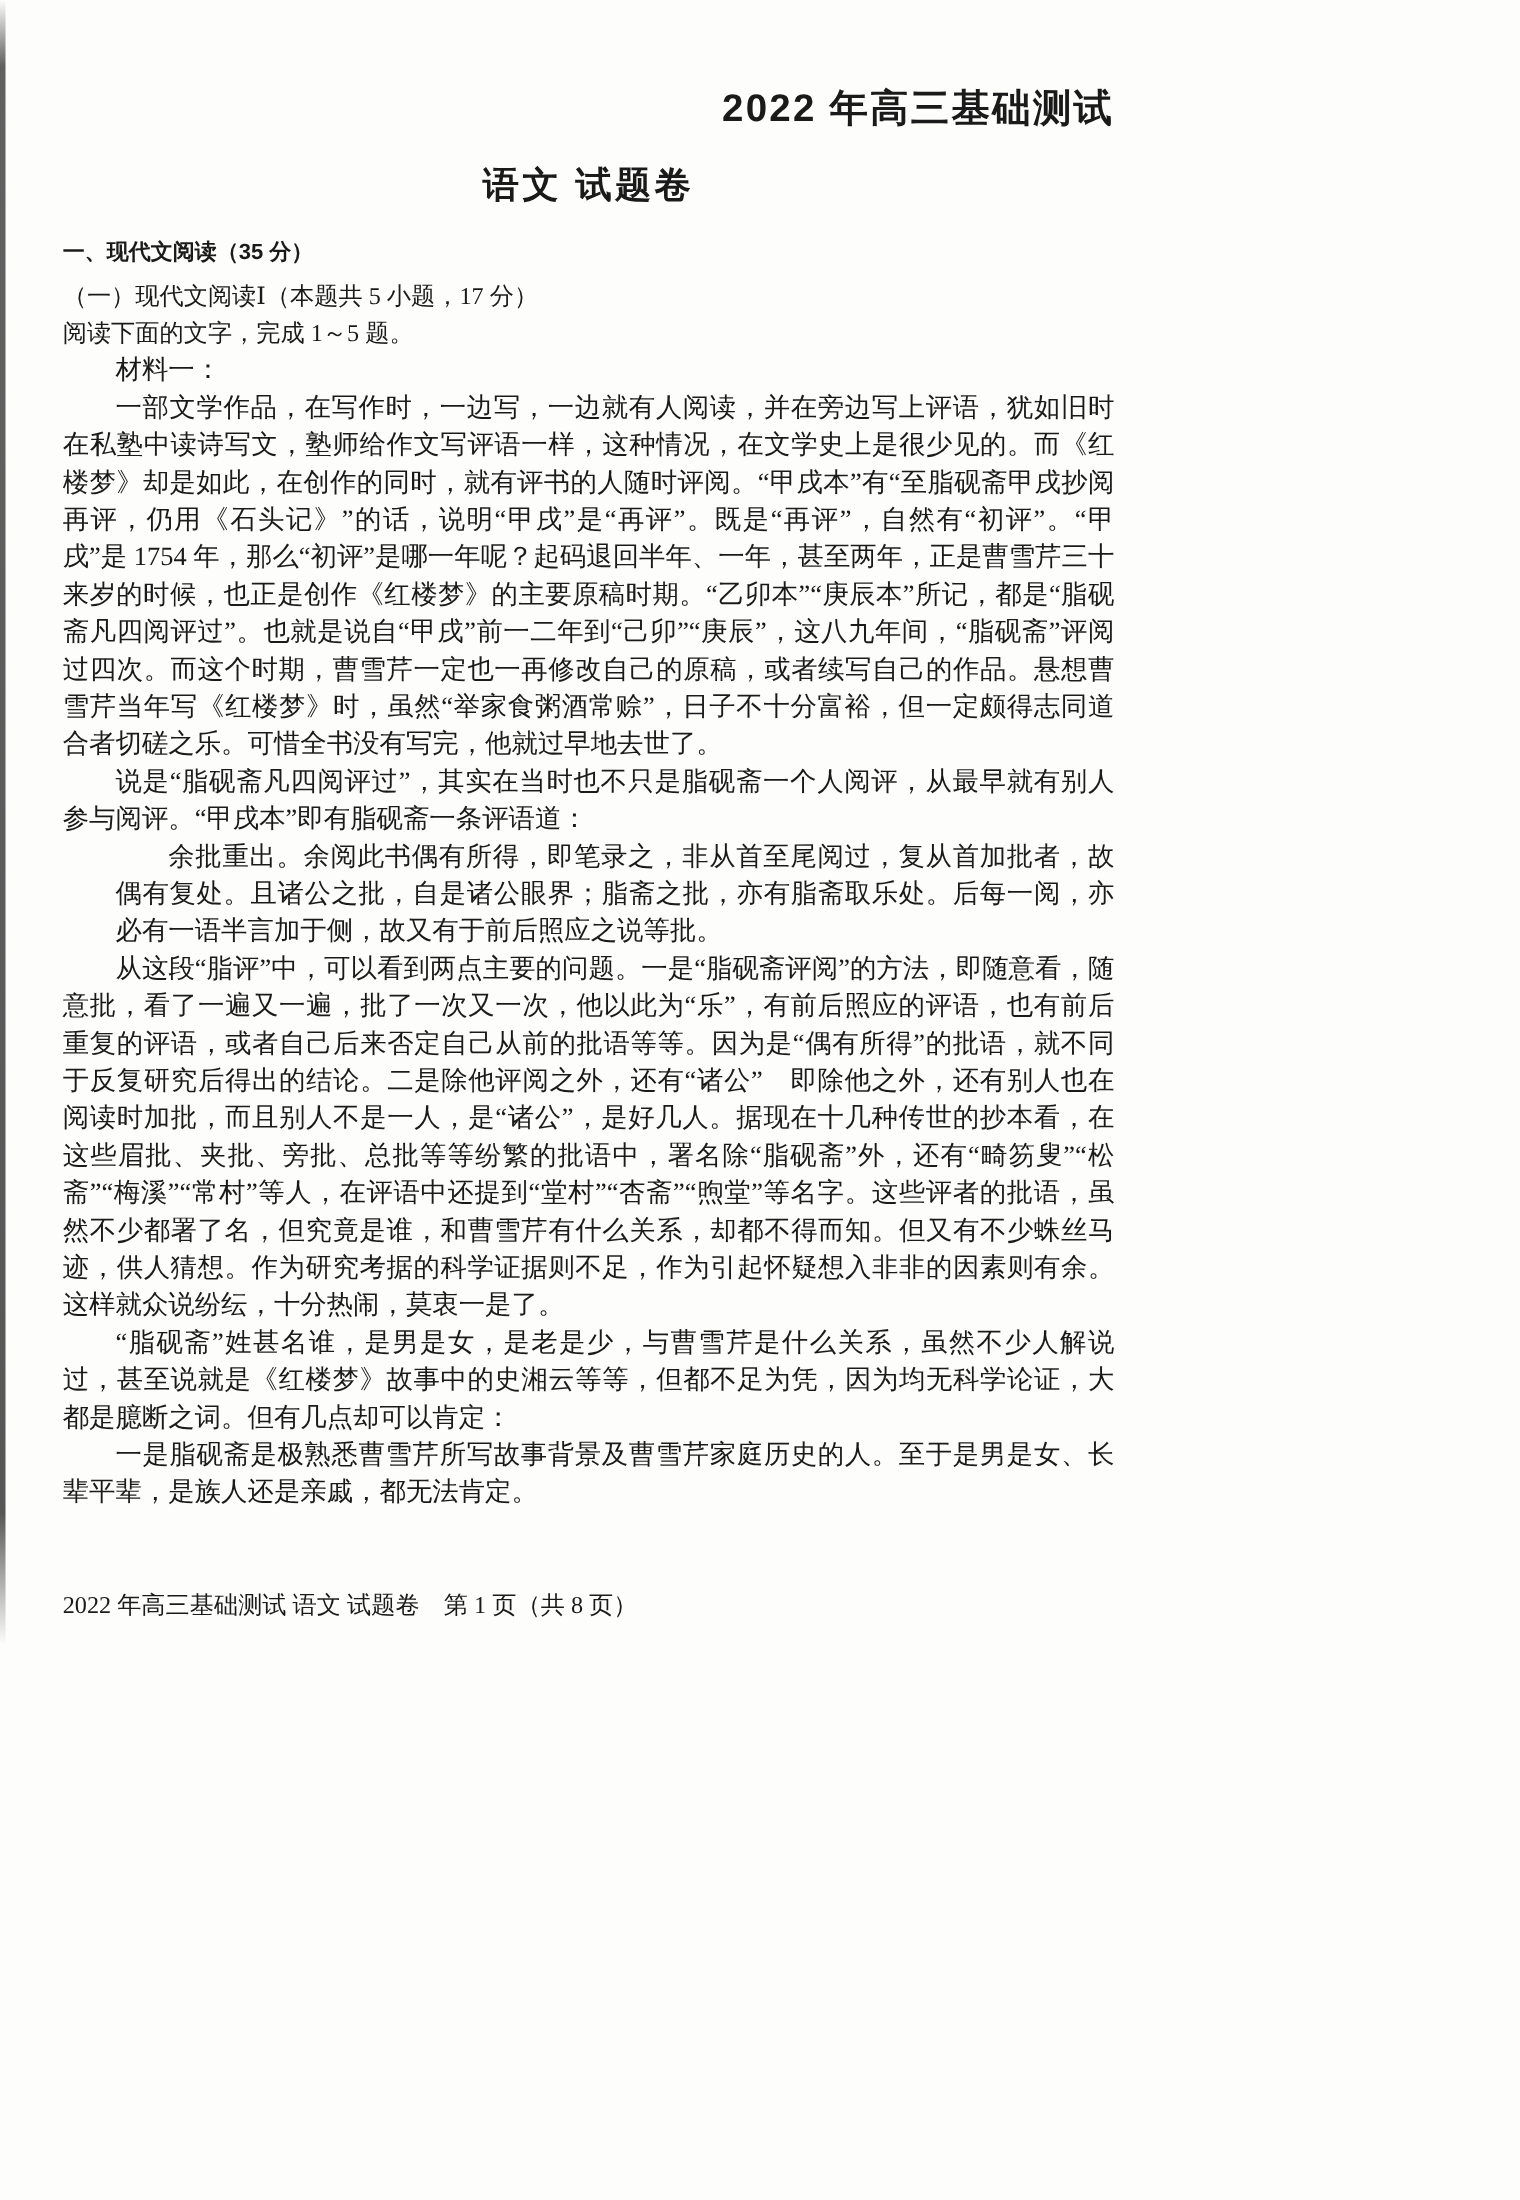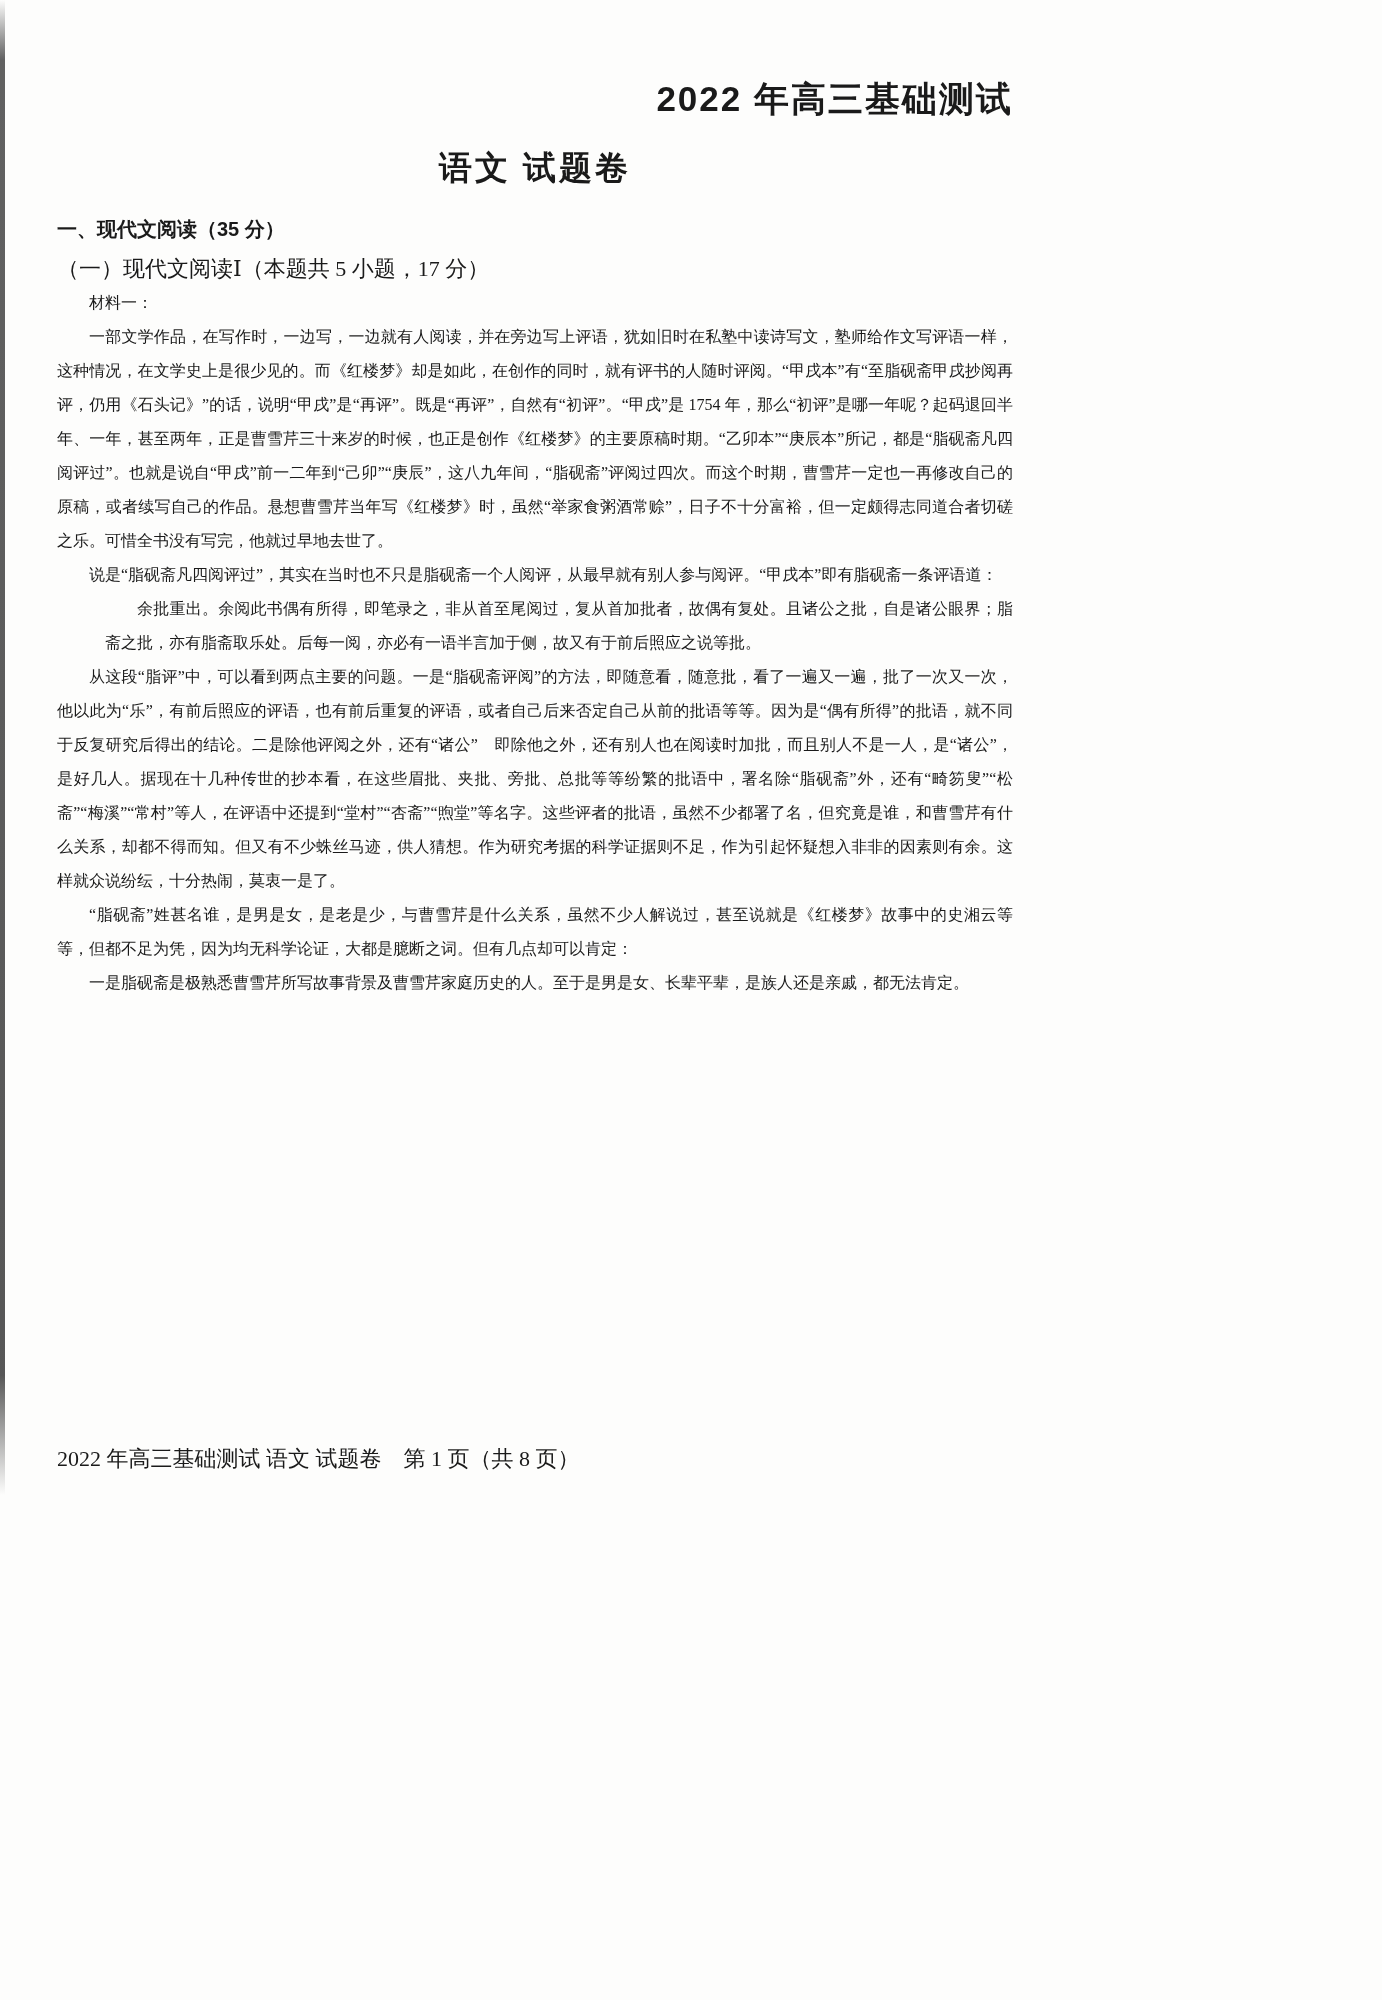--- a/index.html
+++ b/index.html
@@ -70,21 +70,21 @@
     margin: 12px 0 6px 0;
   }
 
   .plain {
     font-size: 22px;
     line-height: 34px;
     margin: 0;
   }
 
   .para {
-    font-size: 16px;
+    font-size: 24px;
     line-height: 34px;
     margin: 0;
     text-align: justify;
     text-indent: 2em;
   }
 
   .quote {
     margin-left: 48px;
     width: 908px;
   }
@@ -110,20 +110,21 @@
 
     <h1 class="title">2022 年高三基础测试</h1>
 
     <h2 class="subtitle">语文 试题卷</h2>
 
 
     <p class="section-heading">一、现代文阅读（35 分）</p>
 
     <p class="plain">（一）现代文阅读Ⅰ（本题共 5 小题，17 分）</p>
 
+    <p class="plain">阅读下面的文字，完成 1～5 题。</p>
 
     <p class="para">材料一：</p>
 
     <p class="para">一部文学作品，在写作时，一边写，一边就有人阅读，并在旁边写上评语，犹如旧时在私塾中读诗写文，塾师给作文写评语一样，这种情况，在文学史上是很少见的。而《红楼梦》却是如此，在创作的同时，就有评书的人随时评阅。“甲戌本”有“至脂砚斋甲戌抄阅再评，仍用《石头记》”的话，说明“甲戌”是“再评”。既是“再评”，自然有“初评”。“甲戌”是 1754 年，那么“初评”是哪一年呢？起码退回半年、一年，甚至两年，正是曹雪芹三十来岁的时候，也正是创作《红楼梦》的主要原稿时期。“乙卯本”“庚辰本”所记，都是“脂砚斋凡四阅评过”。也就是说自“甲戌”前一二年到“己卯”“庚辰”，这八九年间，“脂砚斋”评阅过四次。而这个时期，曹雪芹一定也一再修改自己的原稿，或者续写自己的作品。悬想曹雪芹当年写《红楼梦》时，虽然“举家食粥酒常赊”，日子不十分富裕，但一定颇得志同道合者切磋之乐。可惜全书没有写完，他就过早地去世了。</p>
 
     <p class="para">说是“脂砚斋凡四阅评过”，其实在当时也不只是脂砚斋一个人阅评，从最早就有别人参与阅评。“甲戌本”即有脂砚斋一条评语道：</p>
 
     <p class="para quote">余批重出。余阅此书偶有所得，即笔录之，非从首至尾阅过，复从首加批者，故偶有复处。且诸公之批，自是诸公眼界；脂斋之批，亦有脂斋取乐处。后每一阅，亦必有一语半言加于侧，故又有于前后照应之说等批。</p>
 
     <p class="para">从这段“脂评”中，可以看到两点主要的问题。一是“脂砚斋评阅”的方法，即随意看，随意批，看了一遍又一遍，批了一次又一次，他以此为“乐”，有前后照应的评语，也有前后重复的评语，或者自己后来否定自己从前的批语等等。因为是“偶有所得”的批语，就不同于反复研究后得出的结论。二是除他评阅之外，还有“诸公”　即除他之外，还有别人也在阅读时加批，而且别人不是一人，是“诸公”，是好几人。据现在十几种传世的抄本看，在这些眉批、夹批、旁批、总批等等纷繁的批语中，署名除“脂砚斋”外，还有“畸笏叟”“松斋”“梅溪”“常村”等人，在评语中还提到“堂村”“杏斋”“煦堂”等名字。这些评者的批语，虽然不少都署了名，但究竟是谁，和曹雪芹有什么关系，却都不得而知。但又有不少蛛丝马迹，供人猜想。作为研究考据的科学证据则不足，作为引起怀疑想入非非的因素则有余。这样就众说纷纭，十分热闹，莫衷一是了。</p>

